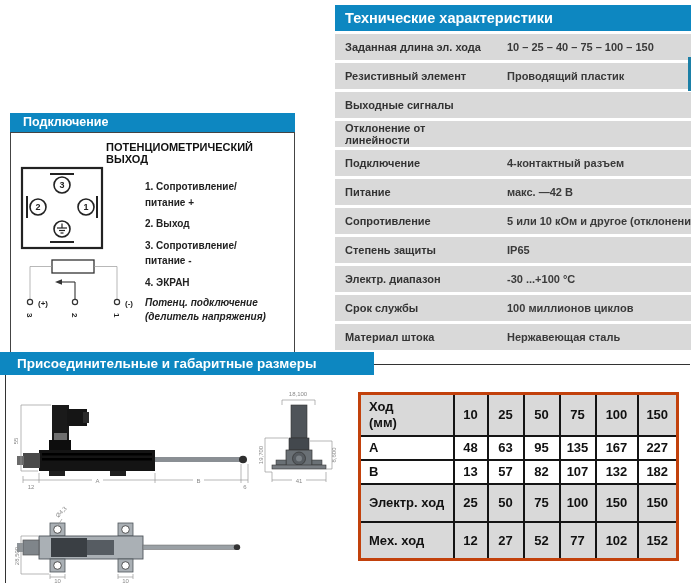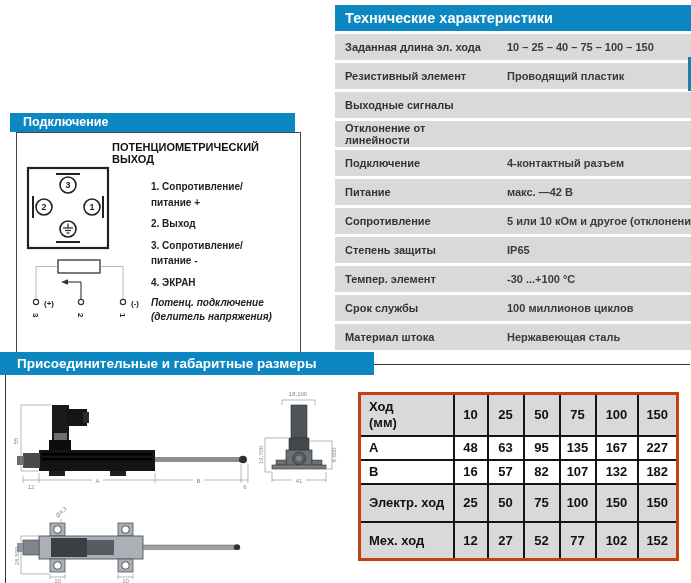--- a/index.html
+++ b/index.html
@@ -23,21 +23,21 @@
   .edge-stripe { position:absolute; left:688px; top:57px; width:3px; height:34px; background:#1b7fa6; }
 
   
   .conn-bar {
     position:absolute; left:10px; top:113px; width:285px; height:19px;
     background:#0d87c1; color:#fff; font-weight:bold; font-size:12.5px;
     line-height:19px; padding-left:13px; box-sizing:border-box;
   }
   .conn-box {
     position:absolute; left:10px; top:132px; width:285px; height:223px;
-    border:1px solid #444; background:#fff; box-sizing:border-box;margin-left:6px;
+    border:1px solid #444; background:#fff; box-sizing:border-box;
   }
   .conn-subtitle { position:absolute; left:95px; top:8px; font-size:11px; font-weight:bold; color:#111; }
   .conn-connector { position:absolute; left:8px; top:32px; }
   .conn-items { position:absolute; left:134px; top:46px; width:145px;
                 font-size:10px; font-weight:bold; color:#222; }
   .conn-item { white-space:pre-line; line-height:1.55; margin-bottom:6px; }
   .conn-note { white-space:pre-line; line-height:1.35; margin-top:4px; font-weight:bold;font-style:italic; }
   .conn-schematic { position:absolute; left:4px; top:118px; }
 
   
@@ -105,21 +105,21 @@
         </div>
         <div class="spec-row">
           <div class="spec-label">Сопротивление</div>
           <div class="spec-value">5 или 10 кОм и другое (отклонение ±20 %</div>
         </div>
         <div class="spec-row">
           <div class="spec-label">Степень защиты</div>
           <div class="spec-value">IP65</div>
         </div>
         <div class="spec-row">
-          <div class="spec-label">Темпер. элемент</div>
+          <div class="spec-label">Электр. диапазон</div>
           <div class="spec-value">-30 ...+100 °C</div>
         </div>
         <div class="spec-row">
           <div class="spec-label">Срок службы</div>
           <div class="spec-value">100 миллионов циклов</div>
         </div>
         <div class="spec-row">
           <div class="spec-label">Материал штока</div>
           <div class="spec-value">Нержавеющая сталь</div>
         </div>
@@ -311,21 +311,21 @@
           <td class="lbl white">А</td>
           <td class="num white">48</td>
           <td class="num white">63</td>
           <td class="num white">95</td>
           <td class="num white">135</td>
           <td class="num white">167</td>
           <td class="num white">227</td>
         </tr>
         <tr class="h-ab">
           <td class="lbl white">В</td>
-          <td class="num white">16</td>
+          <td class="num white">13</td>
           <td class="num white">57</td>
           <td class="num white">82</td>
           <td class="num white">107</td>
           <td class="num white">132</td>
           <td class="num white">182</td>
         </tr>
         <tr class="h-big">
           <td class="lbl gray">Электр. ход</td>
           <td class="num gray">25</td>
           <td class="num gray">50</td>

